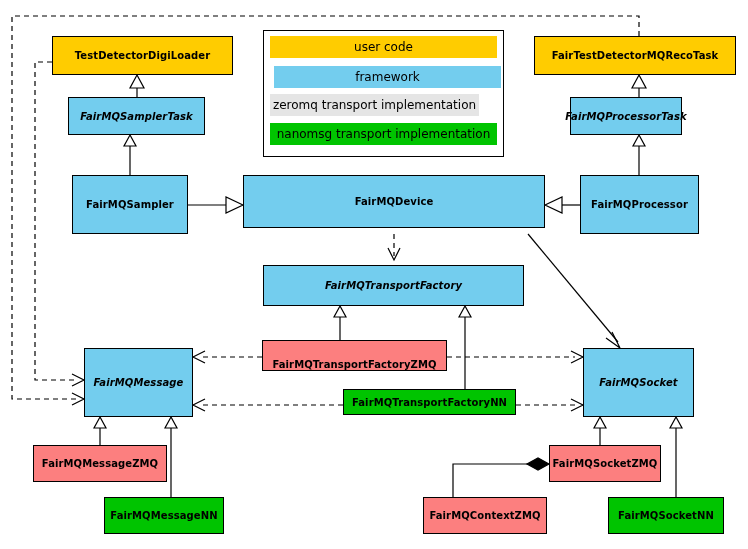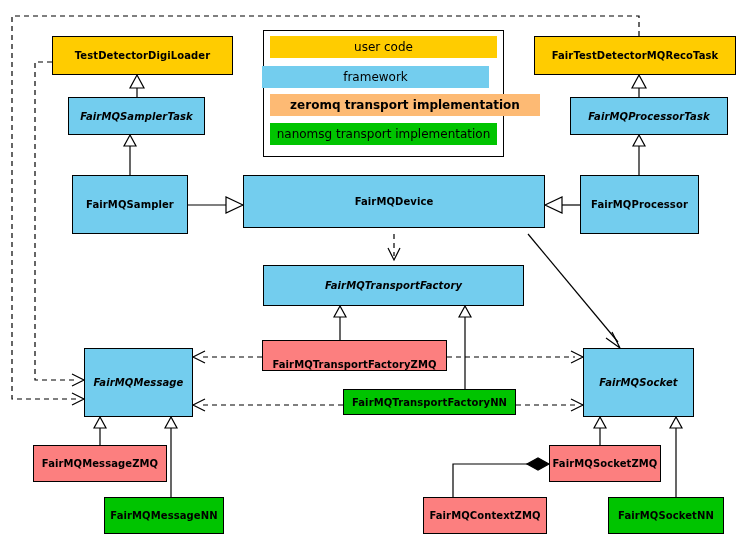--- a/index.html
+++ b/index.html
@@ -170,24 +170,24 @@
     <g>
       <polyline points="453,497 453,464 536,464" fill="none" stroke="#000" stroke-width="1.2"></polyline>
       <polygon points="549,464 538,458 527,464 538,470" fill="#000000" stroke="#000" stroke-width="1.2"></polygon>
     </g>
   </svg>
 
   <div id="legend-box" style="left: 263px; top: 30px; width: 241px; height: 127px;"></div>
   <div class="legend-row" style="left: 270px; top: 36px; width: 227px; height: 22px; background: rgb(255, 204, 0);">
     <span>user code</span>
   </div>
-  <div class="legend-row" style="left: 262px; top: 66px; width: 227px; height: 22px; background: rgb(115, 205, 238);">
+  <div class="legend-row" style="left: 274px; top: 66px; width: 227px; height: 22px; background: rgb(115, 205, 238);">
     <span>framework</span>
   </div>
-  <div class="legend-row" style="left: 270px; top: 94px; width: 270px; height: 22px; background: #fdba74; font-weight: bold;">
+  <div class="legend-row" style="left: 270px; top: 94px; width: 209px; height: 22px; background: #e5e5e5;">
     <span>zeromq transport implementation</span>
   </div>
   <div class="legend-row" style="left: 270px; top: 123px; width: 227px; height: 22px; background: rgb(0, 196, 0);">
     <span>nanomsg transport implementation</span>
   </div>
 
   <div class="node fill-user" style="left: 52px; top: 36px; width: 181px; height: 39px;">
       <span>TestDetectorDigiLoader</span>
     </div>
   <div class="node fill-fw abstract" style="left: 68px; top: 97px; width: 137px; height: 38px;">
@@ -195,21 +195,21 @@
     </div>
   <div class="node fill-fw" style="left: 72px; top: 175px; width: 116px; height: 59px;">
       <span>FairMQSampler</span>
     </div>
   <div class="node fill-fw" style="left: 243px; top: 175px; width: 302px; height: 53px;">
       <span>FairMQDevice</span>
     </div>
   <div class="node fill-fw" style="left: 580px; top: 175px; width: 119px; height: 59px;">
       <span>FairMQProcessor</span>
     </div>
-  <div class="node fill-fw abstract" style="left: 570px; top: 97px; width: 158px; height: 38px;">
+  <div class="node fill-fw abstract" style="left: 570px; top: 97px; width: 112px; height: 38px;">
       <span>FairMQProcessorTask</span>
     </div>
   <div class="node fill-user" style="left: 534px; top: 36px; width: 202px; height: 39px;">
       <span>FairTestDetectorMQRecoTask</span>
     </div>
   <div class="node fill-fw abstract" style="left: 263px; top: 265px; width: 261px; height: 41px;">
       <span>FairMQTransportFactory</span>
     </div>
   <div class="node fill-zmq" style="left: 262px; top: 340px; width: 185px; height: 31px; align-items: flex-end;">
       <span>FairMQTransportFactoryZMQ</span>

